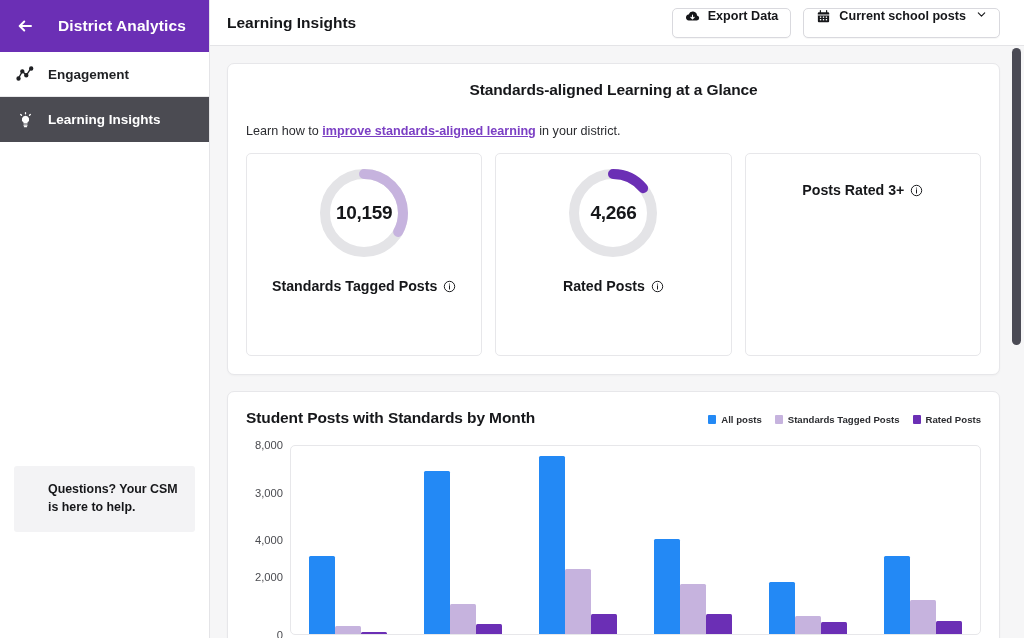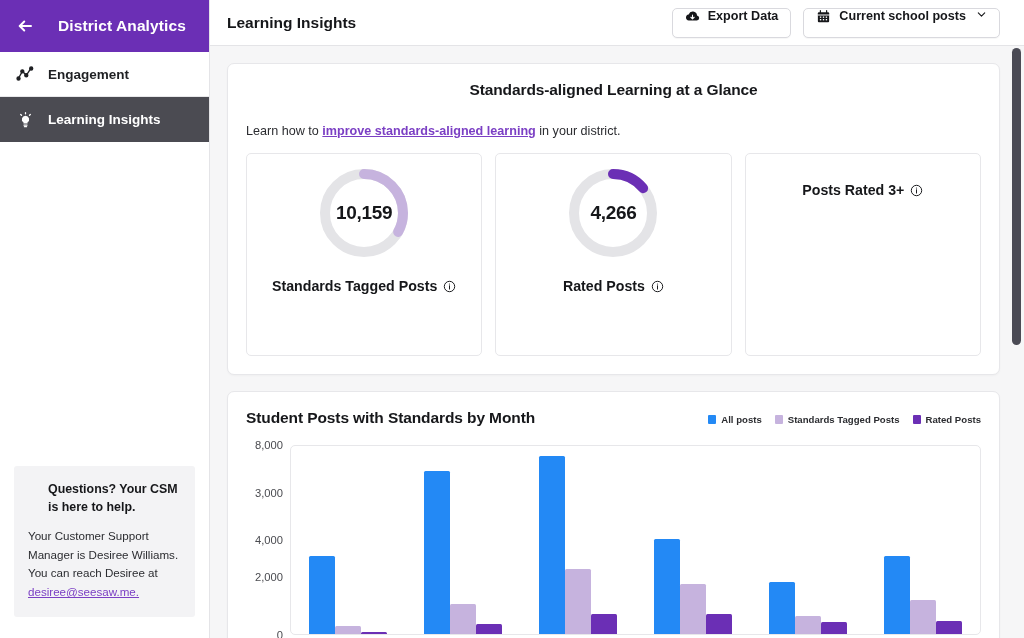--- a/index.html
+++ b/index.html
@@ -151,24 +151,20 @@
           <path d="M12 3.2v1.6M5.9 5.6l1.1 1.1M18.1 5.6l-1.1 1.1"></path>
           <path d="M12 7.2a4.6 4.6 0 0 0-2.6 8.4v1.5h5.2v-1.5A4.6 4.6 0 0 0 12 7.2z" fill="#ffffff" stroke="none"></path>
           <path d="M10.1 19.1h3.8M10.7 21h2.6" stroke-width="1.7"></path>
         </svg>
       </span>
       <span>Learning Insights</span>
     </div>
 
     <div class="help-box">
       <div class="help-title">Questions? Your CSM is here to help.</div>
-      <div class="help-body">
-        <span>Your Customer Support Manager is Desiree Williams. You can reach Desiree at</span>
-        <a class="help-mail" href="#">desiree@seesaw.me.</a>
-      </div>
     </div>
   </aside>
 
   <section class="main">
 
     <header class="topbar">
       <div class="page-title">Learning Insights</div>
 
       <div class="tb-btn">
         <span class="tb-ico">

